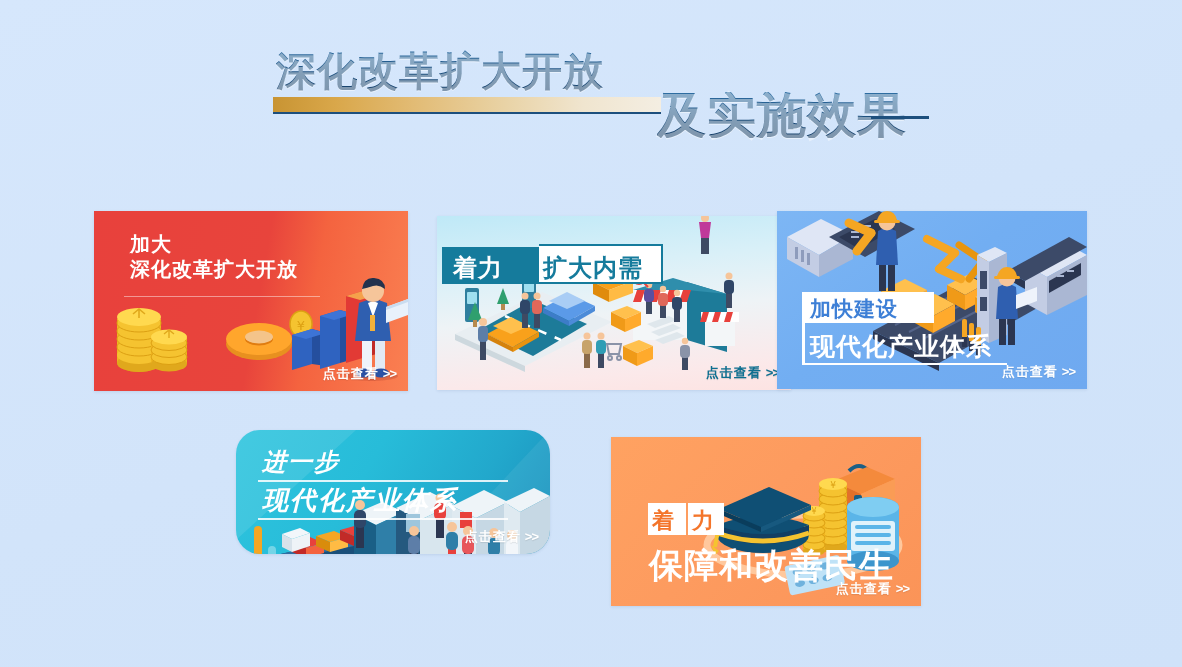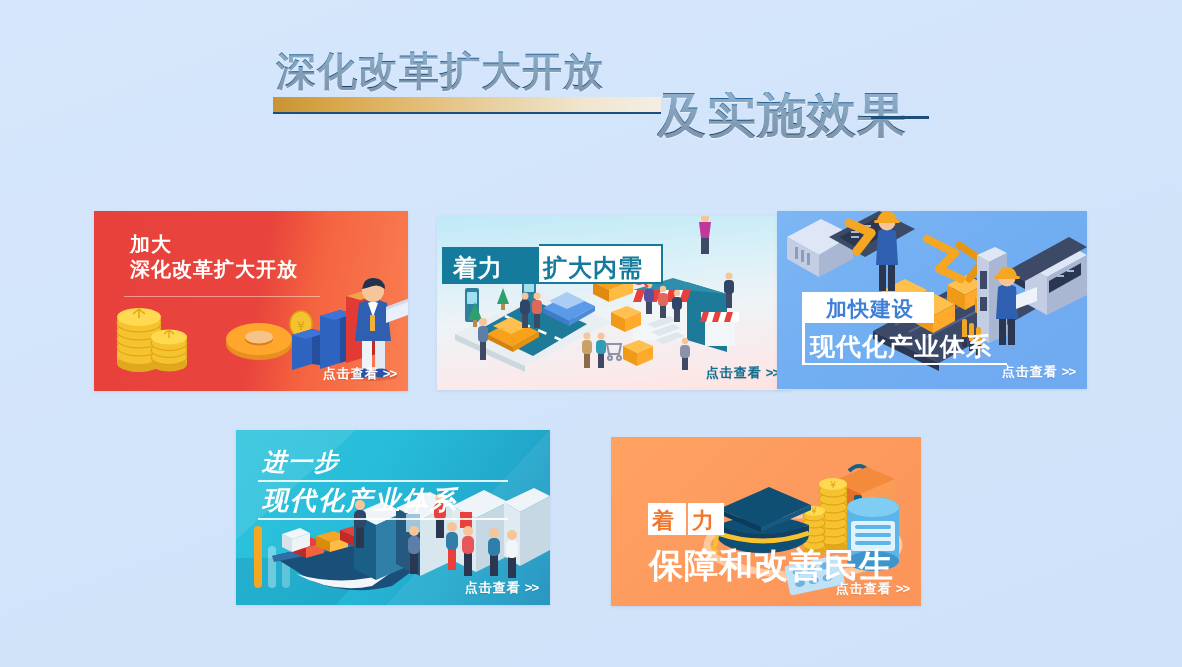--- a/index.html
+++ b/index.html
@@ -123,29 +123,29 @@
   #card2 .h2b { left: 106px; top: 36px; font-size: 24px; color: #157b9c; z-index: 3; }
   #card2 .cta { color: #0e6f90; }
 
   
   #card3 { left: 777px; top: 211px; width: 310px; height: 178px;
     background: linear-gradient(145deg, #7db6f4 0%, #72aef2 45%, #6fa9f0 100%); }
   #card3 .tagbox { position: absolute; left: 27px; top: 81px; width: 130px; height: 31px;
     background: #ffffff; }
   #card3 .bar { position: absolute; left: 25px; top: 81px; width: 3px; height: 72px;
     background: #ffffff; }
-  #card3 .h3a { left: 33px; top: 84px; font-size: 21px; color: #3d7fd6; z-index: 3; margin-left: 16px; }
+  #card3 .h3a { left: 33px; top: 84px; font-size: 21px; color: #3d7fd6; z-index: 3; }
   #card3 .h3b { left: 33px; top: 119px; font-size: 25px; color: #ffffff; z-index: 3; }
   #card3 .hrule { position: absolute; left: 25px; top: 152px; width: 205px; height: 2px;
     background: #ffffff; }
   #card3 .cta { color: #ffffff; }
 
   
-  #card4 { left: 236px; top: 430px; width: 314px; height: 175px;
-    background: linear-gradient(120deg, #2ec4de 0%, #27bcd9 40%, #22a8cc 72%, #1a8fbc 100%); }
+  #card4 { left: 236px; top: 430px; width: 314px; height: 124px;
+    background: linear-gradient(120deg, #2ec4de 0%, #27bcd9 40%, #22a8cc 72%, #1a8fbc 100%); border-radius: 24px; }
   #card4 .h4a { left: 26px; top: 16px; font-size: 24px; color: #ffffff;
      font-style: italic; letter-spacing: 2px; }
   #card4 .hrule { position: absolute; left: 22px; top: 50px; width: 250px; height: 2px;
     background: rgba(255,255,255,0.85); }
   #card4 .h4b { left: 26px; top: 53px; font-size: 26px; color: #ffffff;
      font-style: italic; letter-spacing: 2px; }
   #card4 .hrule2 { position: absolute; left: 22px; top: 88px; width: 250px; height: 2px;
     background: rgba(255,255,255,0.85); }
   #card4 .cta { color: #ffffff; }
 

